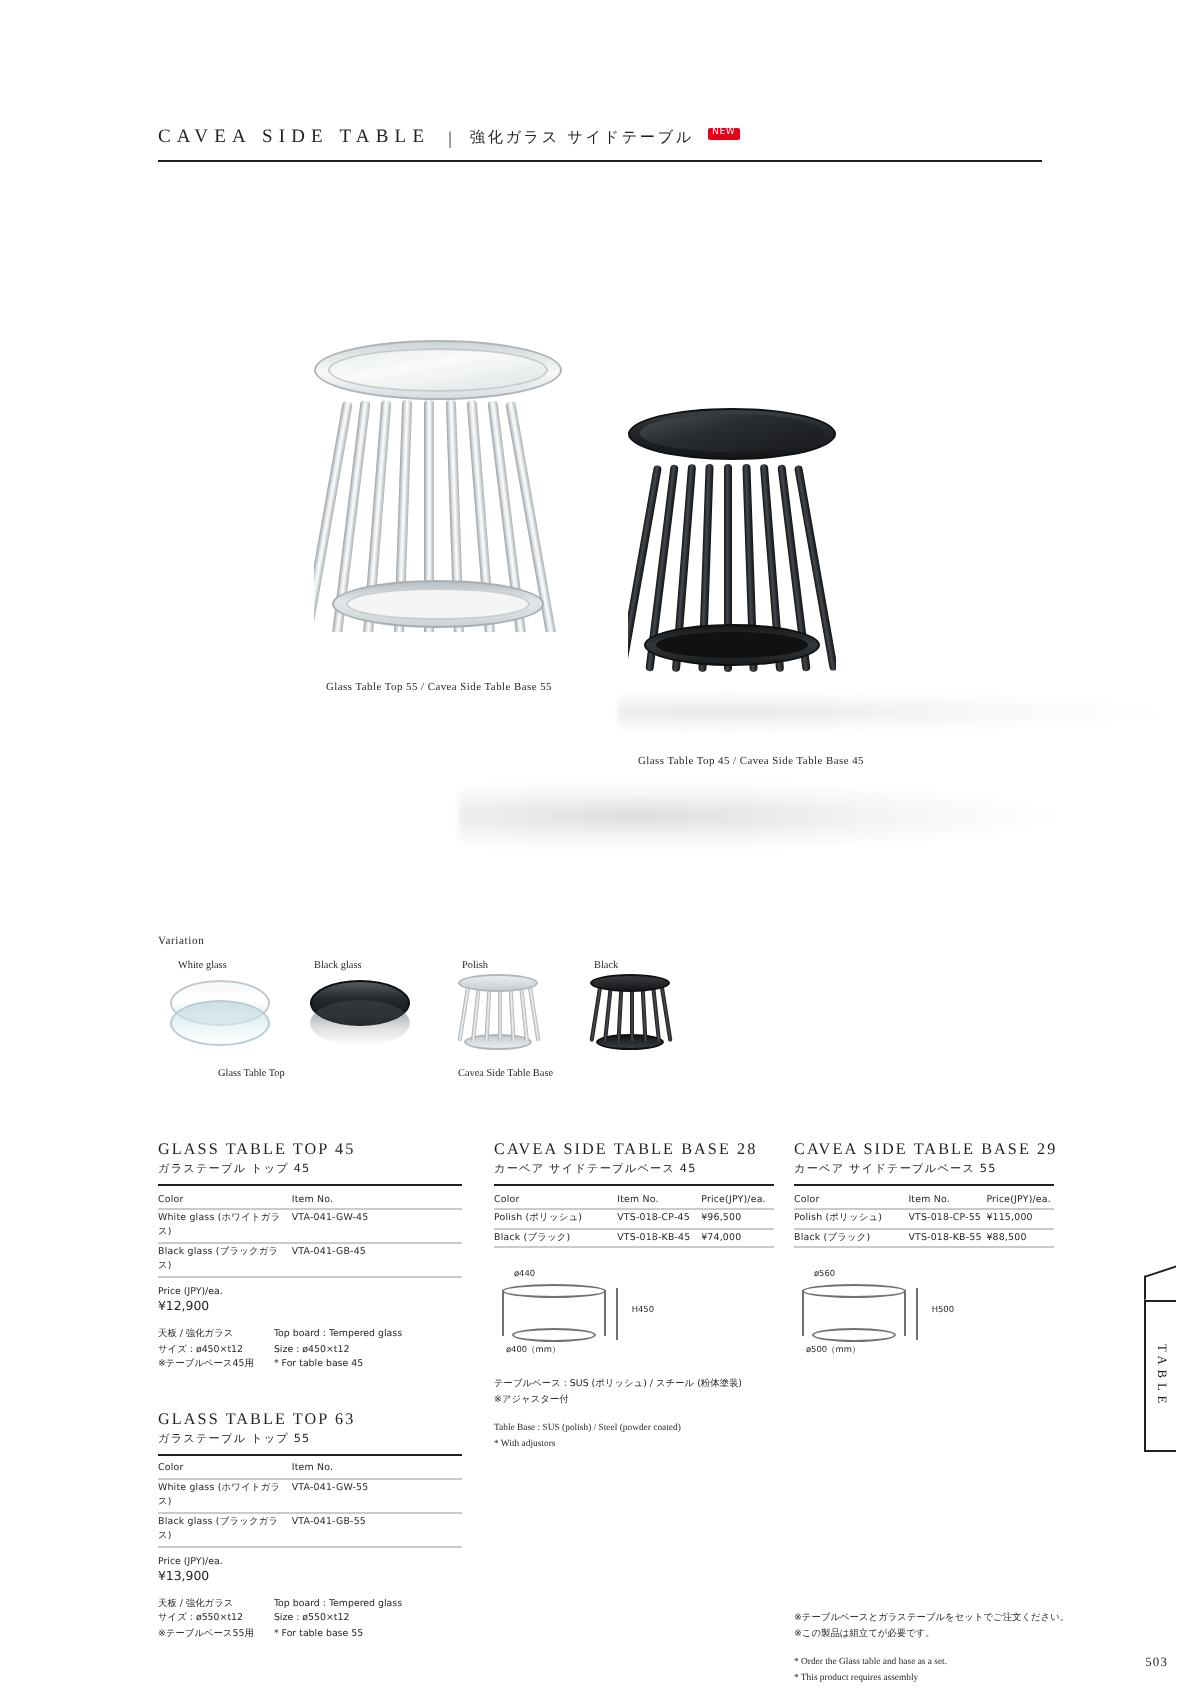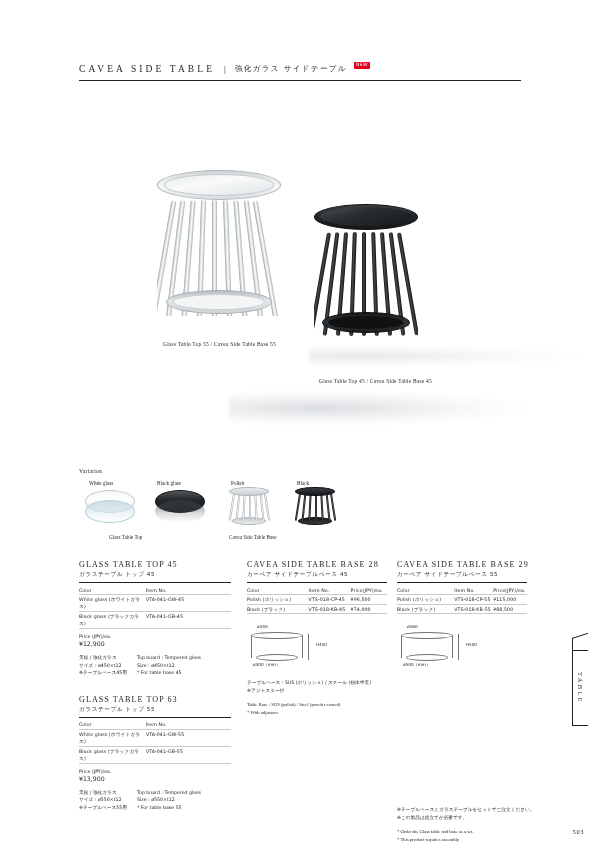--- a/index.html
+++ b/index.html
@@ -10,21 +10,21 @@
     color:#231f20;
     position:relative;
     overflow:hidden;
   }
   .page{position:absolute;inset:0;}
 
   
   .header{
     position:absolute;left:79px;top:64px;width:442px;
   }
-  .header-row{display:flex;align-items:flex-start;gap:7px;}
+  .header-row{display:flex;align-items:center;gap:7px;}
   .title-en{
     font-family:"Liberation Serif", serif;
     font-size:9.5px;letter-spacing:3.1px;font-weight:400;color:#231f20;
     white-space:nowrap;
   }
   .title-sep{color:#231f20;font-size:9px;margin:0 2px;}
   .title-jp{
     font-family:"DejaVu Sans", sans-serif;
     font-size:7.6px;letter-spacing:1.3px;color:#231f20;white-space:nowrap;
   }
@@ -156,21 +156,21 @@
   .polish .mb-slat{background:linear-gradient(90deg,#9ea4a8,#f2f4f5 50%,#a9afb3);}
   .blackm .mb-top{background:linear-gradient(180deg,#3a3d40,#15171a);border:1px solid #0d0f10;}
   .blackm .mb-bot{background:linear-gradient(180deg,#15171a,#3a3d40);border:1px solid #0d0f10;}
   .blackm .mb-slat{background:linear-gradient(90deg,#0f1113,#4a4e52 50%,#14171a);}
   .var-cap{
     position:absolute;font-family:"Liberation Serif", serif;font-size:5.2px;color:#231f20;white-space:nowrap;
   }
 
   
   .cols{position:absolute;left:79px;top:560px;width:442px;}
-  .col{position:absolute;top:0;}
+  .col{position:absolute;top:10px;}
   .col1{left:0;width:152px;}
   .col2{left:168px;width:140px;}
   .col3{left:318px;width:130px;}
 
   .sec-title-en{
     font-family:"Liberation Serif", serif;
     font-size:8.1px;letter-spacing:1.05px;color:#231f20;white-space:nowrap;
   }
   .sec-title-jp{
     font-family:"DejaVu Sans", sans-serif;

